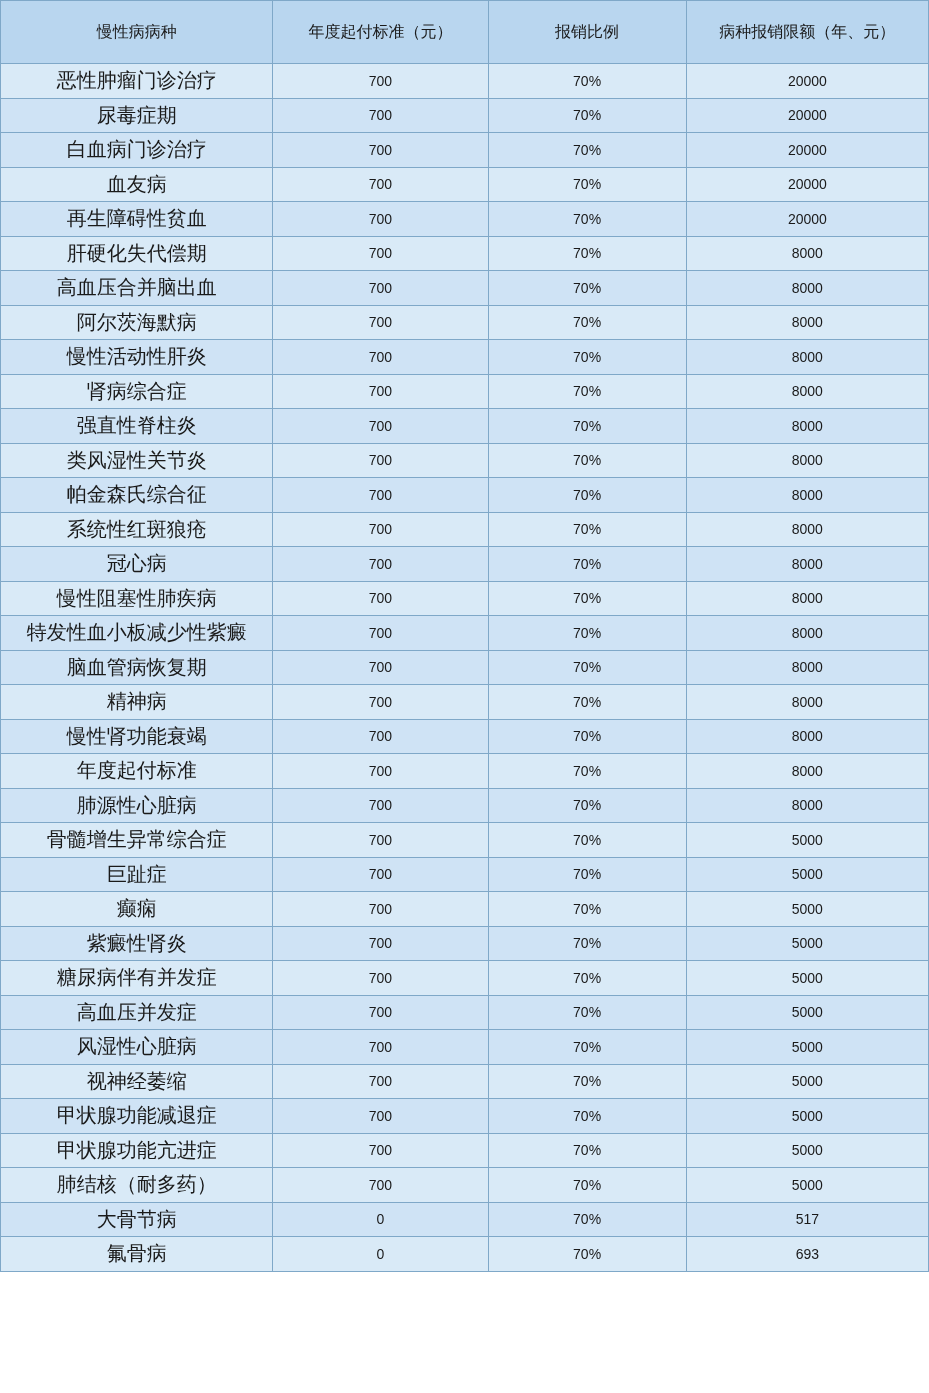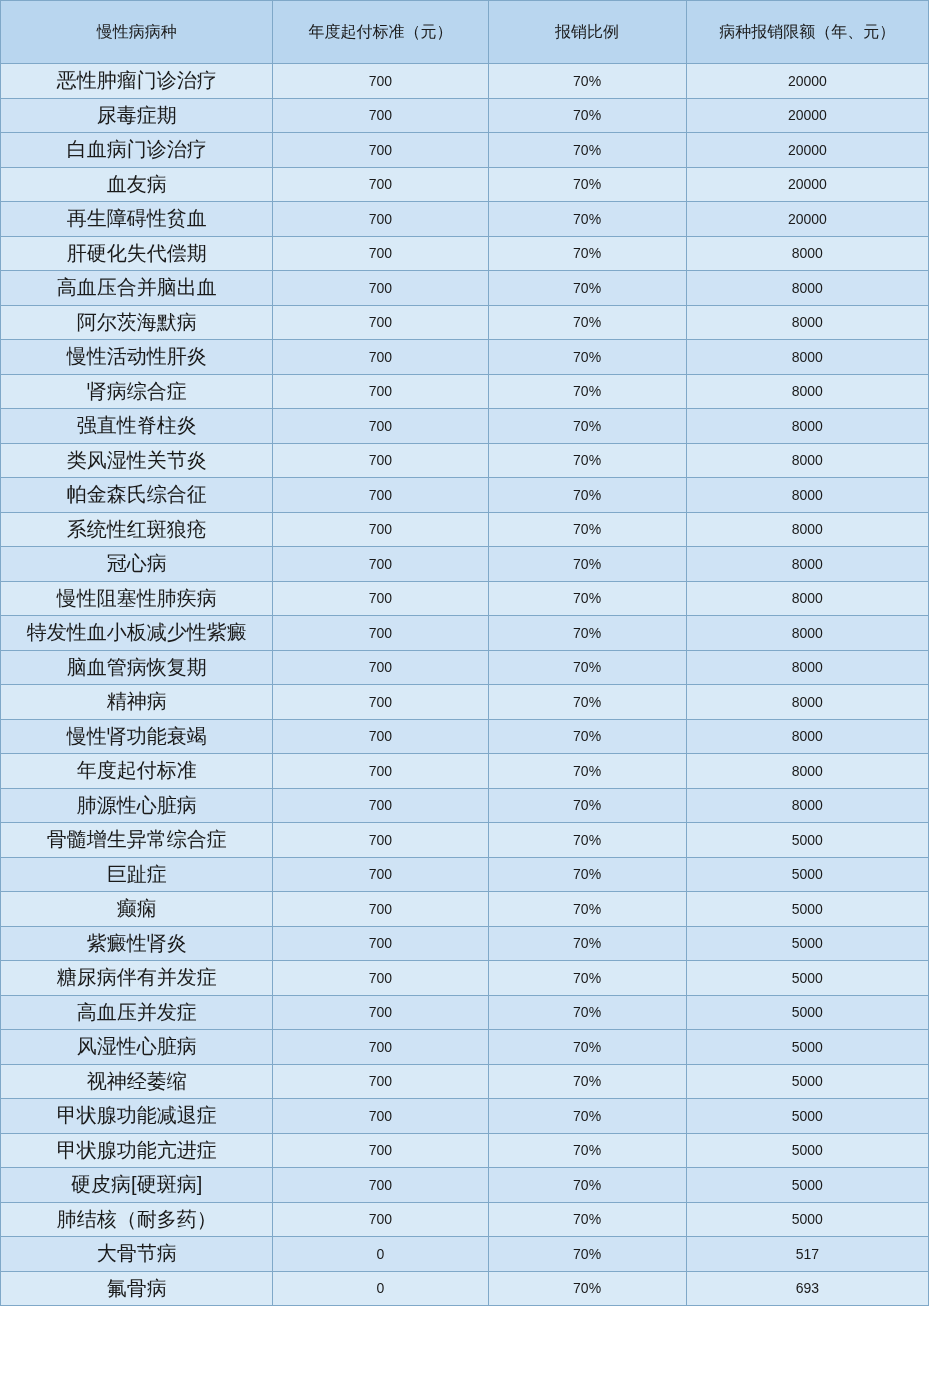--- a/index.html
+++ b/index.html
@@ -255,26 +255,20 @@
         <td class="c-num">700</td>
         <td class="c-num">70%</td>
         <td class="c-num">5000</td>
       </tr>
       <tr class="row-odd">
         <td class="c-name">甲状腺功能亢进症</td>
         <td class="c-num">700</td>
         <td class="c-num">70%</td>
         <td class="c-num">5000</td>
       </tr>
-      <tr class="row-even">
-        <td class="c-name">硬皮病[硬斑病]</td>
-        <td class="c-num">700</td>
-        <td class="c-num">70%</td>
-        <td class="c-num">5000</td>
-      </tr>
       <tr class="row-odd">
         <td class="c-name">肺结核（耐多药）</td>
         <td class="c-num">700</td>
         <td class="c-num">70%</td>
         <td class="c-num">5000</td>
       </tr>
       <tr class="row-even">
         <td class="c-name">大骨节病</td>
         <td class="c-num">0</td>
         <td class="c-num">70%</td>

